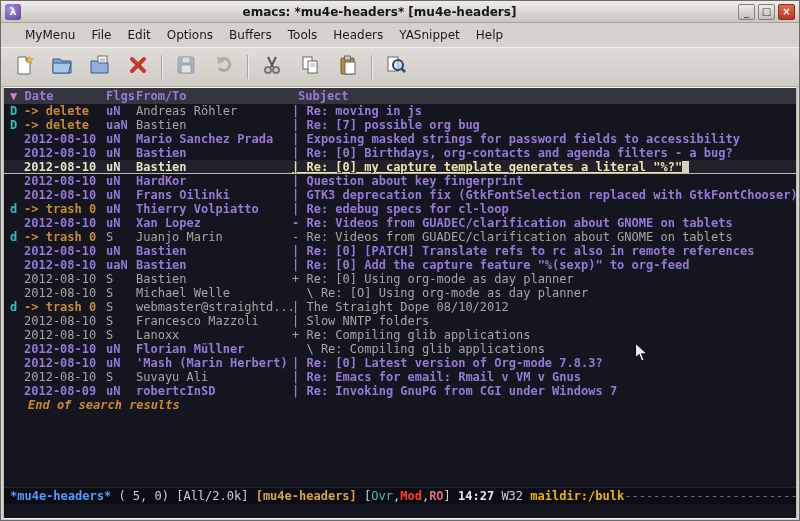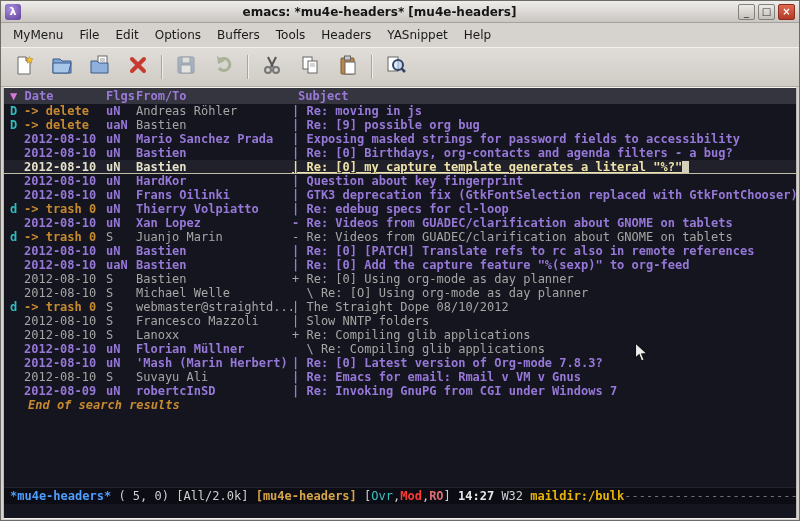--- a/index.html
+++ b/index.html
@@ -16,21 +16,21 @@
                 background:radial-gradient(circle at 35% 30%, #a98fe0, #5e3f96);
                 color:#fff; font-size:11px; line-height:15px; text-align:center; font-weight:bold; }
   .title-text { flex:1; text-align:center; font-size:12px; font-weight:bold; color:#161616; }
   .win-buttons { display:flex; gap:3px; flex:0 0 auto; }
   .win-btn { width:17px; height:16px; border:1px solid #84807b; border-radius:2px;
              background:linear-gradient(#eceae7,#c4c0bb); font-size:10px; line-height:14px;
              text-align:center; color:#333; }
   .win-btn.close { background:linear-gradient(#e06a50,#b03a26); border-color:#8d2d1d; color:#fff; font-weight:bold; }
 
   
-  .menubar { height:24px; display:flex; align-items:center; padding-left:4px; font-size:12px;
+  .menubar { height:24px; display:flex; align-items:center; padding-left:16px; font-size:12px;
              color:#1a1a1a; background:#d6d2cd; flex:0 0 auto; }
   .menu-item { padding:4px 8px; white-space:nowrap; }
 
   
   .toolbar { height:40px; display:flex; align-items:center; gap:8px; padding:0 8px;
              background:linear-gradient(#e0ddd9,#cfccc6); border-top:1px solid #f2f0ed;
              border-bottom:1px solid #aeaaa4; flex:0 0 auto; }
   .tb-btn { width:30px; height:30px; display:flex; align-items:center; justify-content:center; border-radius:3px; }
   .tb-btn.disabled { opacity:0.38; }
   .tb-sep { width:2px; height:24px; border-left:1px solid #a8a49e; border-right:1px solid #efede9; }
@@ -213,21 +213,21 @@
 
       <div class="header-line">
         <span class="hl-date"><span class="sort-arrow">▼ </span><span>Date</span></span>
         <span class="hl-flags">Flgs</span>
         <span class="hl-from">From/To</span>
         <span class="hl-subject">Subject</span>
       </div>
 
       <div id="message-list">
           <div class="hrow"><span class="c-mark">D</span><span class="c-date t-action">-&gt; delete</span><span class="c-flags t-unread">uN</span><span class="c-from t-seen">Andreas Röhler</span><span class="c-subj t-unread">| Re: moving in js</span></div>
-          <div class="hrow"><span class="c-mark">D</span><span class="c-date t-action">-&gt; delete</span><span class="c-flags t-unread">uaN</span><span class="c-from t-seen">Bastien</span><span class="c-subj t-unread">| Re: [9] possible org bug</span></div>
+          <div class="hrow"><span class="c-mark">D</span><span class="c-date t-action">-&gt; delete</span><span class="c-flags t-unread">uaN</span><span class="c-from t-seen">Bastien</span><span class="c-subj t-unread">| Re: [7] possible org bug</span></div>
           <div class="hrow"><span class="c-mark"></span><span class="c-date t-unread">2012-08-10</span><span class="c-flags t-unread">uN</span><span class="c-from t-unread">Mario Sanchez Prada</span><span class="c-subj t-unread">| Exposing masked strings for password fields to accessibility</span></div>
           <div class="hrow"><span class="c-mark"></span><span class="c-date t-unread">2012-08-10</span><span class="c-flags t-unread">uN</span><span class="c-from t-unread">Bastien</span><span class="c-subj t-unread">| Re: [0] Birthdays, org-contacts and agenda filters - a bug?</span></div>
           <div class="hrow current"><span class="c-mark"></span><span class="c-date t-cur">2012-08-10</span><span class="c-flags t-cur">uN</span><span class="c-from t-cur">Bastien</span><span class="c-subj t-cur-subj">| Re: [0] my capture template generates a literal "%?"<span class="cursor"></span></span></div>
           <div class="hrow"><span class="c-mark"></span><span class="c-date t-unread">2012-08-10</span><span class="c-flags t-unread">uN</span><span class="c-from t-unread">HardKor</span><span class="c-subj t-unread">| Question about key fingerprint</span></div>
           <div class="hrow"><span class="c-mark"></span><span class="c-date t-unread">2012-08-10</span><span class="c-flags t-unread">uN</span><span class="c-from t-unread">Frans Oilinki</span><span class="c-subj t-unread">| GTK3 deprecation fix (GtkFontSelection replaced with GtkFontChooser)</span></div>
           <div class="hrow"><span class="c-mark">d</span><span class="c-date t-action">-&gt; trash 0</span><span class="c-flags t-unread">uN</span><span class="c-from t-unread">Thierry Volpiatto</span><span class="c-subj t-unread">| Re: edebug specs for cl-loop</span></div>
           <div class="hrow"><span class="c-mark"></span><span class="c-date t-unread">2012-08-10</span><span class="c-flags t-unread">uN</span><span class="c-from t-unread">Xan Lopez</span><span class="c-subj t-unread">- Re: Videos from GUADEC/clarification about GNOME on tablets</span></div>
           <div class="hrow"><span class="c-mark">d</span><span class="c-date t-action">-&gt; trash 0</span><span class="c-flags t-seen">S</span><span class="c-from t-seen">Juanjo Marin</span><span class="c-subj t-seen">- Re: Videos from GUADEC/clarification about GNOME on tablets</span></div>
           <div class="hrow"><span class="c-mark"></span><span class="c-date t-unread">2012-08-10</span><span class="c-flags t-unread">uN</span><span class="c-from t-unread">Bastien</span><span class="c-subj t-unread">| Re: [0] [PATCH] Translate refs to rc also in remote references</span></div>
           <div class="hrow"><span class="c-mark"></span><span class="c-date t-unread">2012-08-10</span><span class="c-flags t-unread">uaN</span><span class="c-from t-unread">Bastien</span><span class="c-subj t-unread">| Re: [0] Add the capture feature "%(sexp)" to org-feed</span></div>

